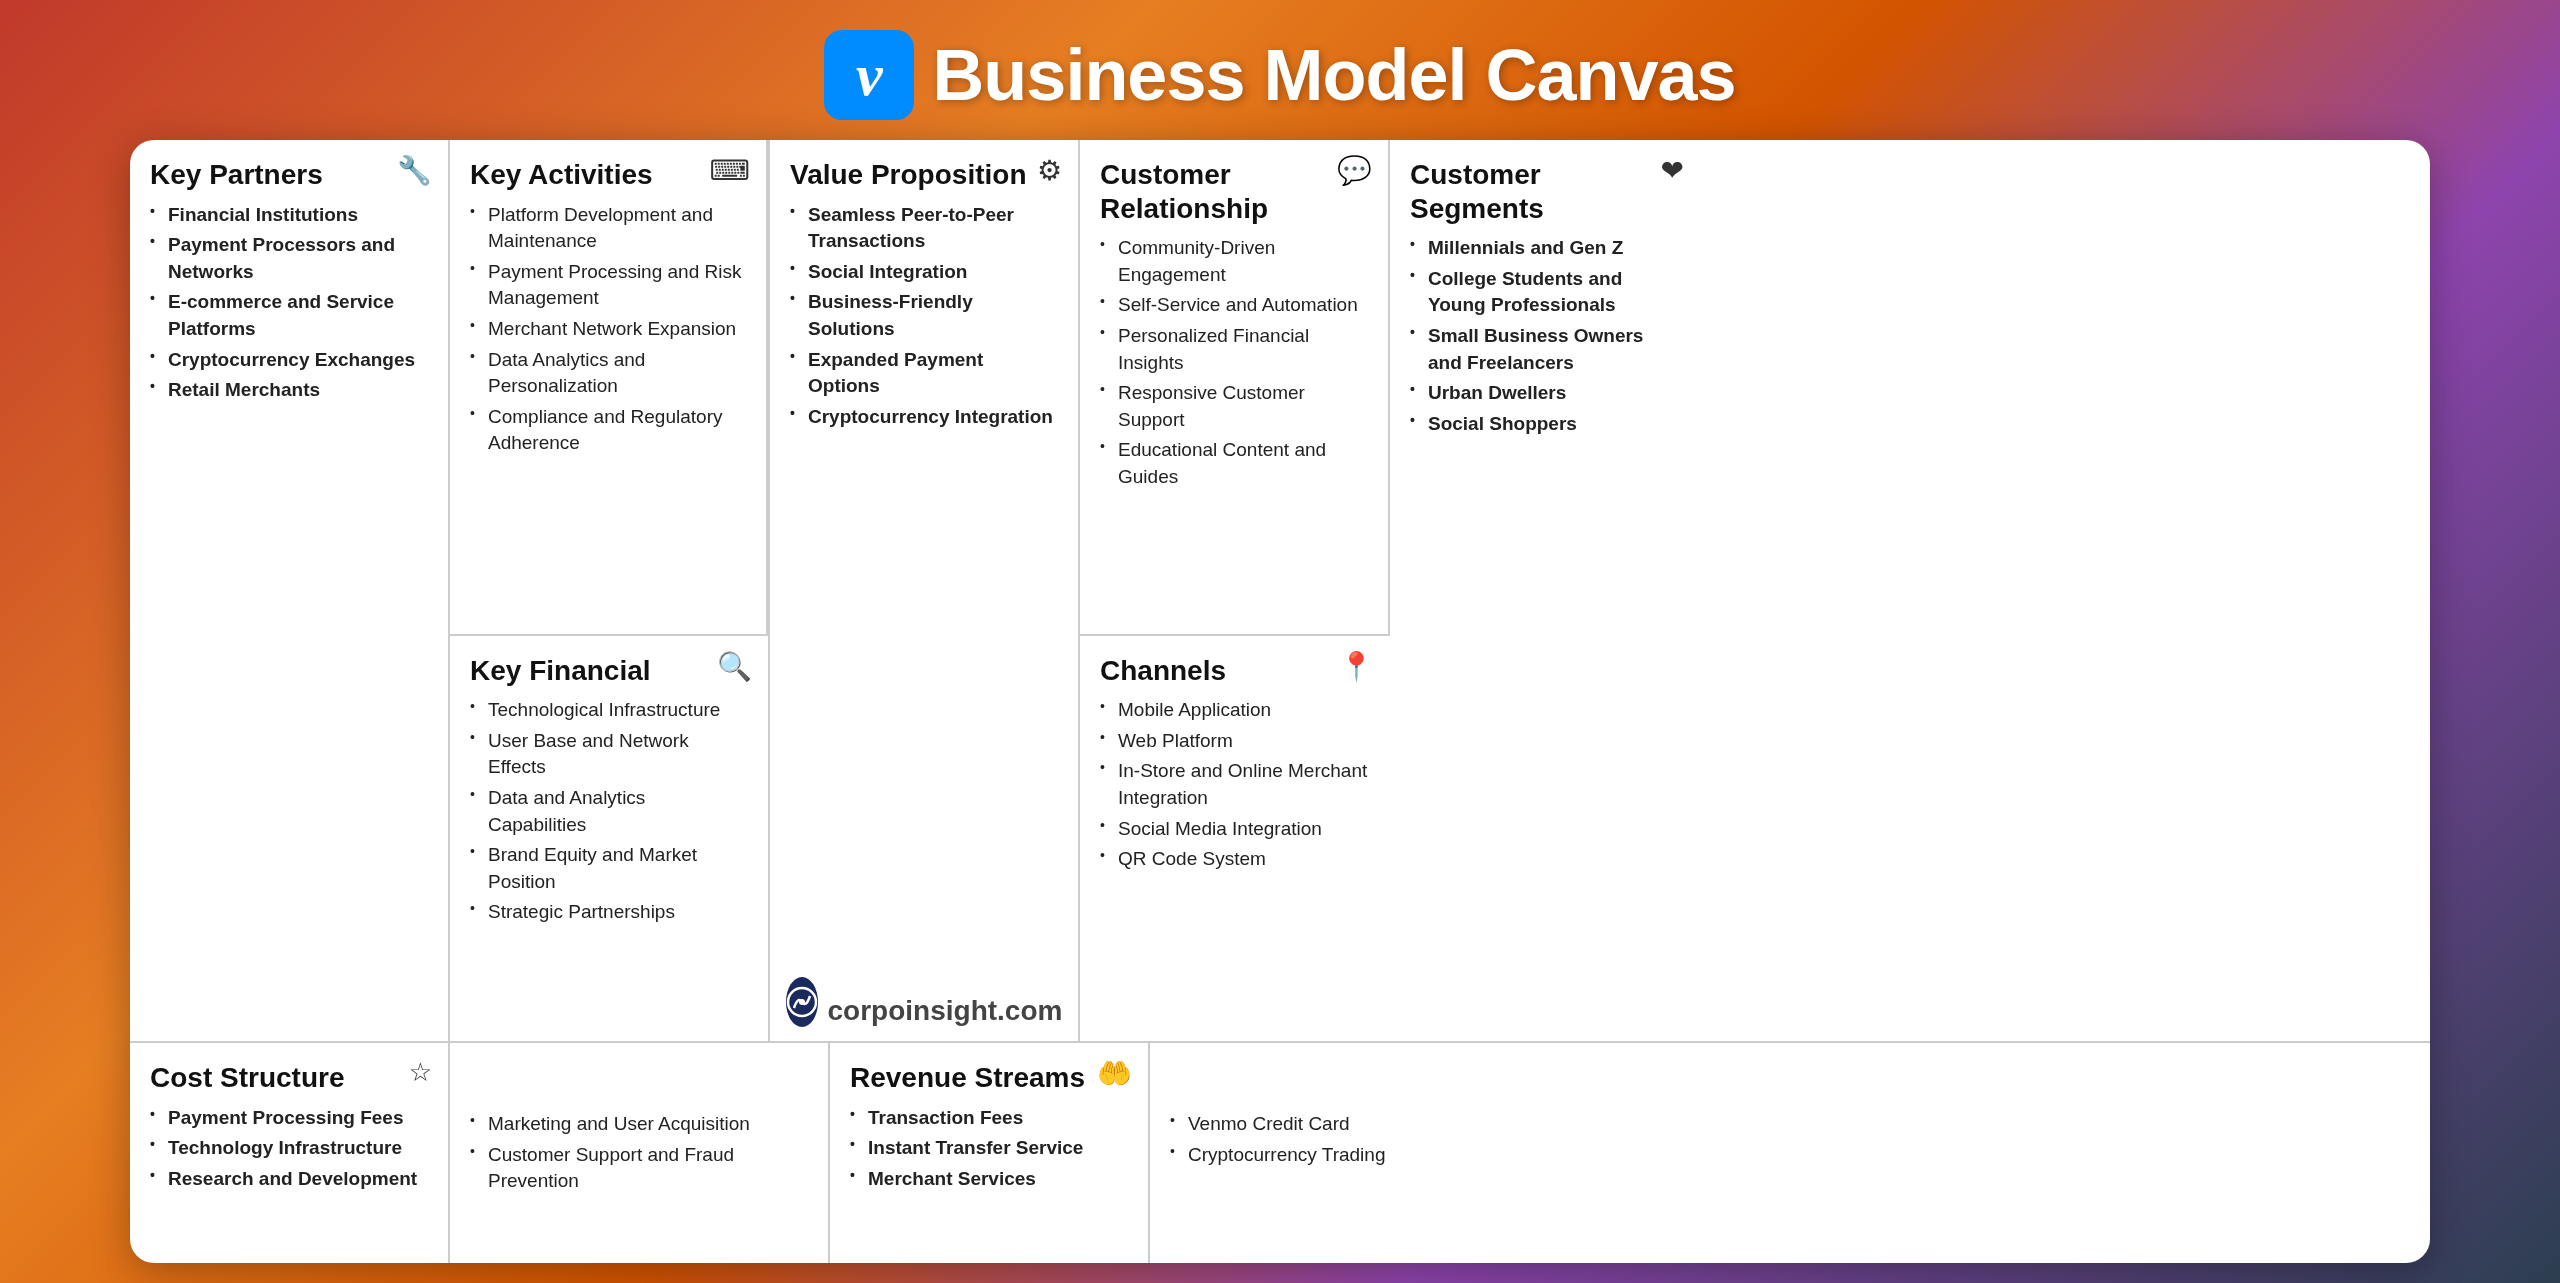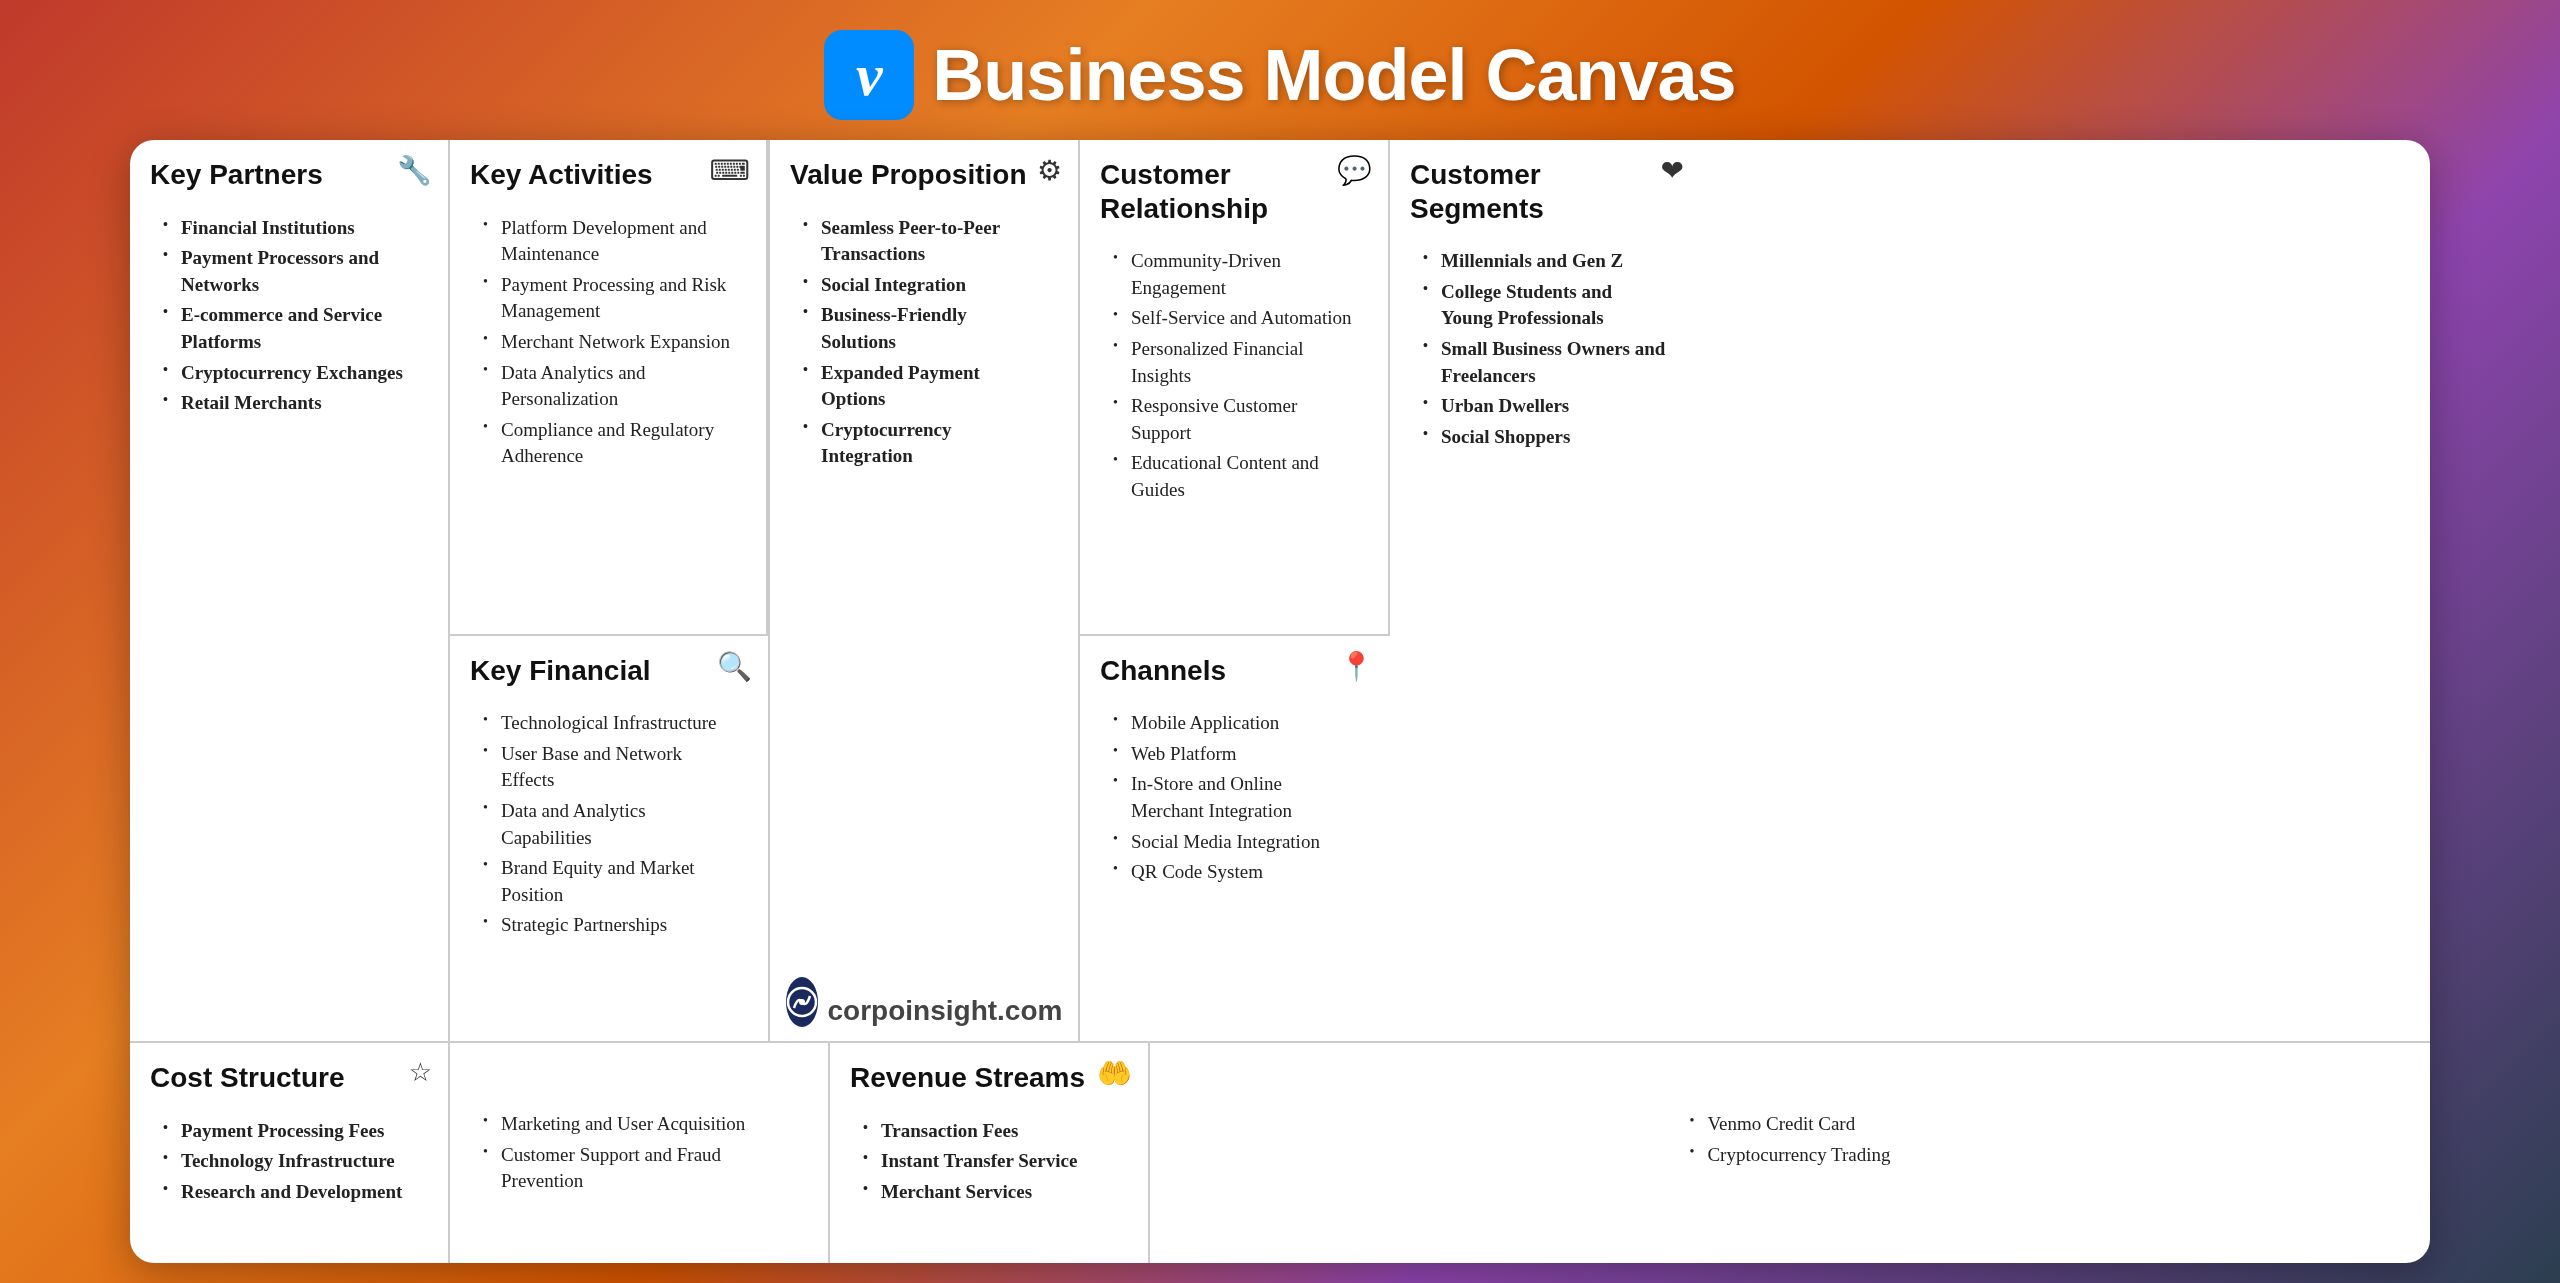--- a/index.html
+++ b/index.html
@@ -80,22 +80,21 @@
     .cell-icon {
       position: absolute;
       top: 14px;
       right: 16px;
       font-size: 28px;
       color: #333;
     }
     .cell ul {
       list-style: none;
       padding: 0;
-      margin: 13px;
-      font-family: Liberation Serif, serif;
+      margin: 0;
     }
     .cell ul li {
       font-size: 19px;
       color: #222;
       line-height: 1.4;
       padding-left: 18px;
       position: relative;
       margin-bottom: 4px;
     }
     .cell ul li::before {
@@ -147,21 +146,21 @@
       border-right: 2px solid #ccc;
     }
     .cost-left { width: 320px; border-right: 2px solid #ccc; }
     .cost-right { flex: 1; }
 
     .revenue-split {
       display: flex;
       flex: 1;
     }
     .revenue-left { width: 320px; border-right: 2px solid #ccc; }
-    .revenue-right { flex: 1; align-items: center; }
+    .revenue-right { flex: 1; }
 
     .watermark {
       display: flex;
       align-items: flex-end;
       justify-content: center;
       font-size: 32px;
       font-weight: 700;
       color: #555;
       gap: 10px;
       position: absolute;

